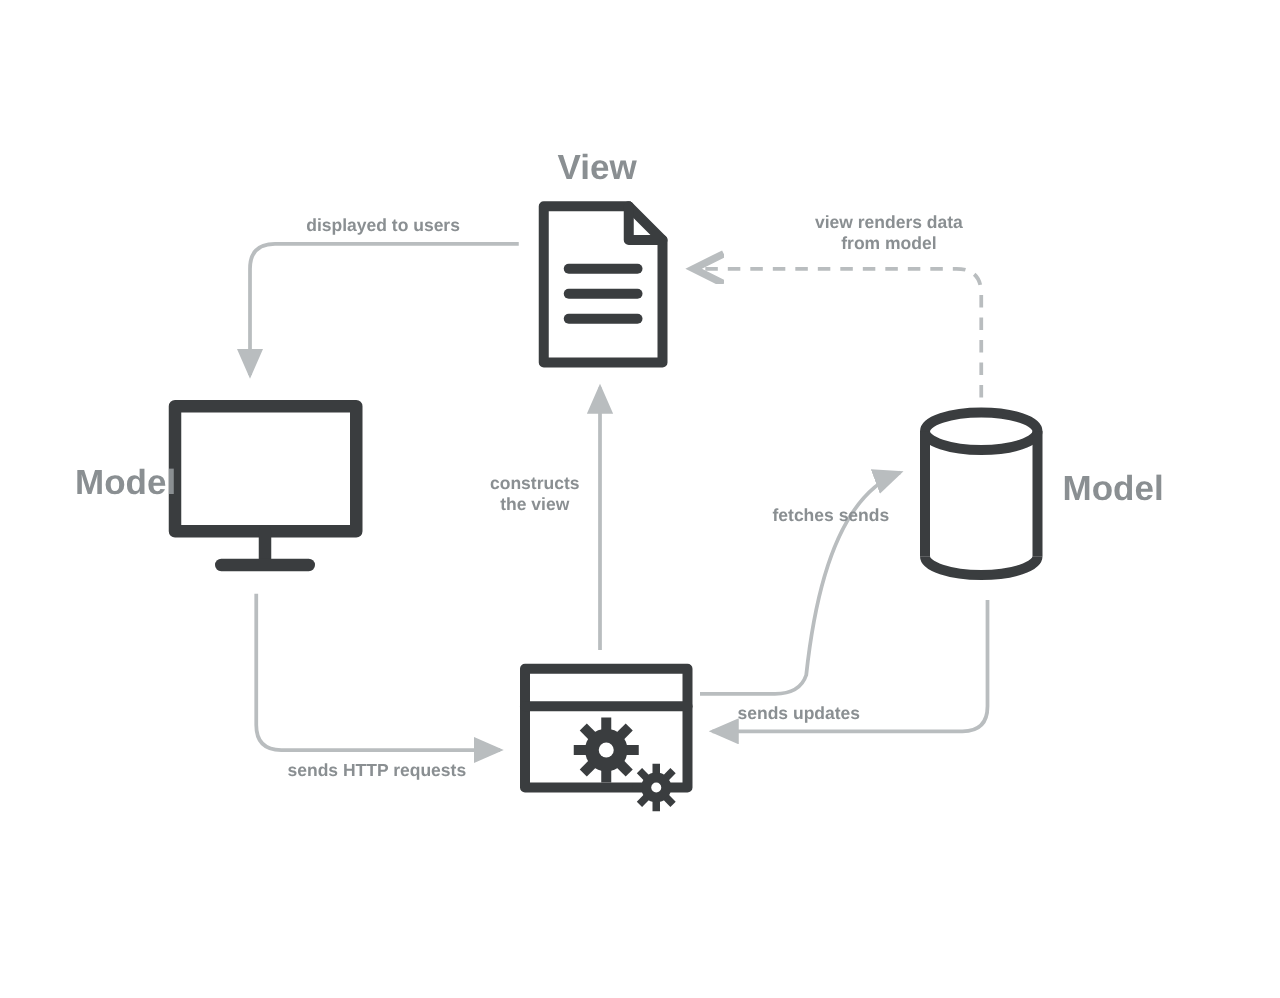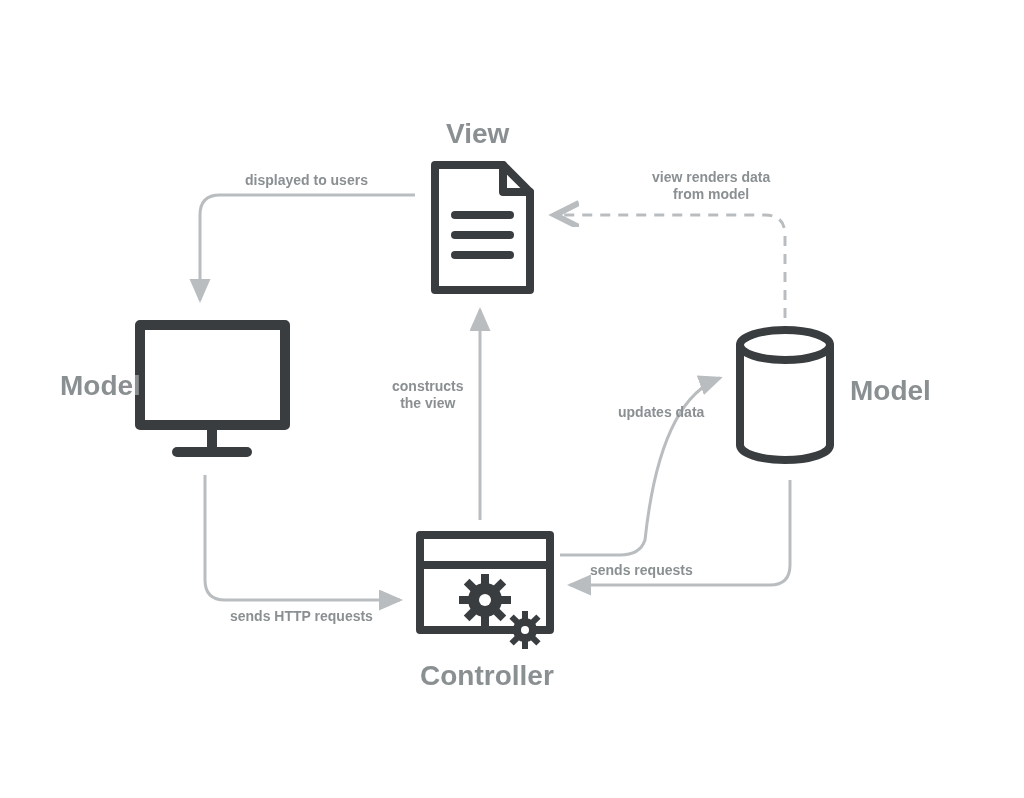--- a/index.html
+++ b/index.html
@@ -126,29 +126,28 @@
       <path d="M 205 475  V 580  Q 205 600 225 600  H 400" marker-end="url(#arrow-solid)"></path>
     </g>
   </svg>
 
   <div class="node-title big" style="left:446px; top:118px;">View</div>
 
   <div class="node-title big" style="left:60px; top:370px;">Model</div>
 
   <div class="node-title big" style="left:850px; top:375px;">Model</div>
 
-  <div class="node-title big" style="left:420px; top:660px;">Controller</div>
 
   <div class="edge-label" style="left:245px; top:172px;">displayed to users</div>
 
   <div class="edge-label" style="left:620px; top:169px;margin-left:32px;">view renders data
 from model</div>
 
   <div class="edge-label" style="left:392px; top:378px;">constructs
 the view</div>
 
-  <div class="edge-label" style="left:618px; top:404px; text-align:left;">updates data</div>
+  <div class="edge-label" style="left:618px; top:404px; text-align:left;">fetches sends</div>
 
-  <div class="edge-label" style="left:590px; top:562px; text-align:left;">sends requests</div>
+  <div class="edge-label" style="left:590px; top:562px; text-align:left;">sends updates</div>
 
   <div class="edge-label" style="left:230px; top:608px; text-align:right;">sends HTTP requests</div>
 
 </div>
 
 </body></html>

